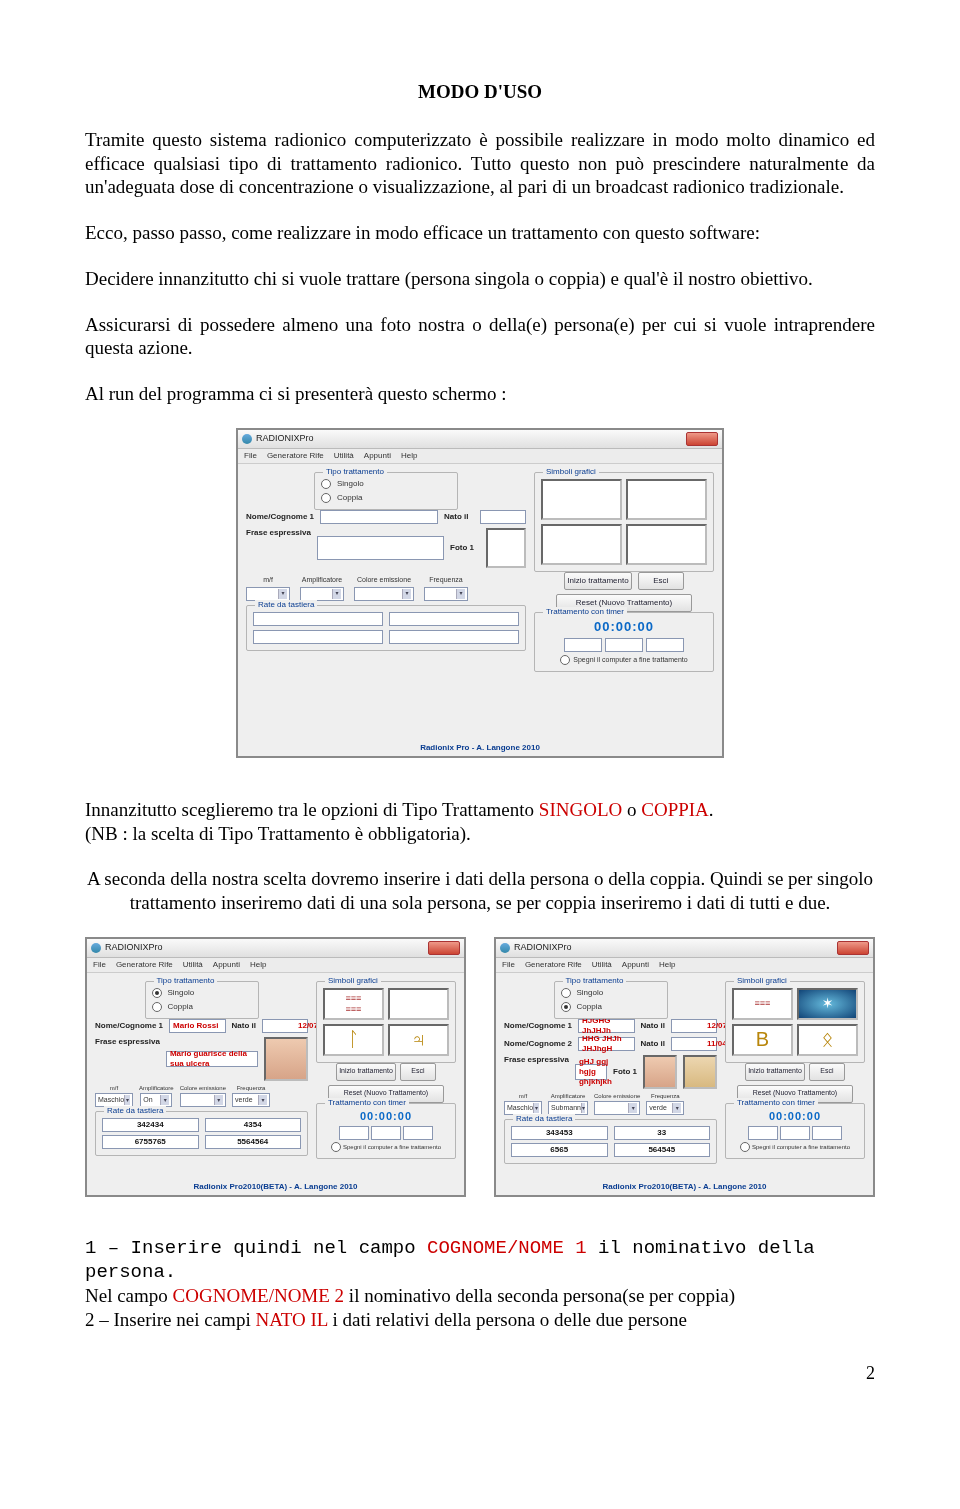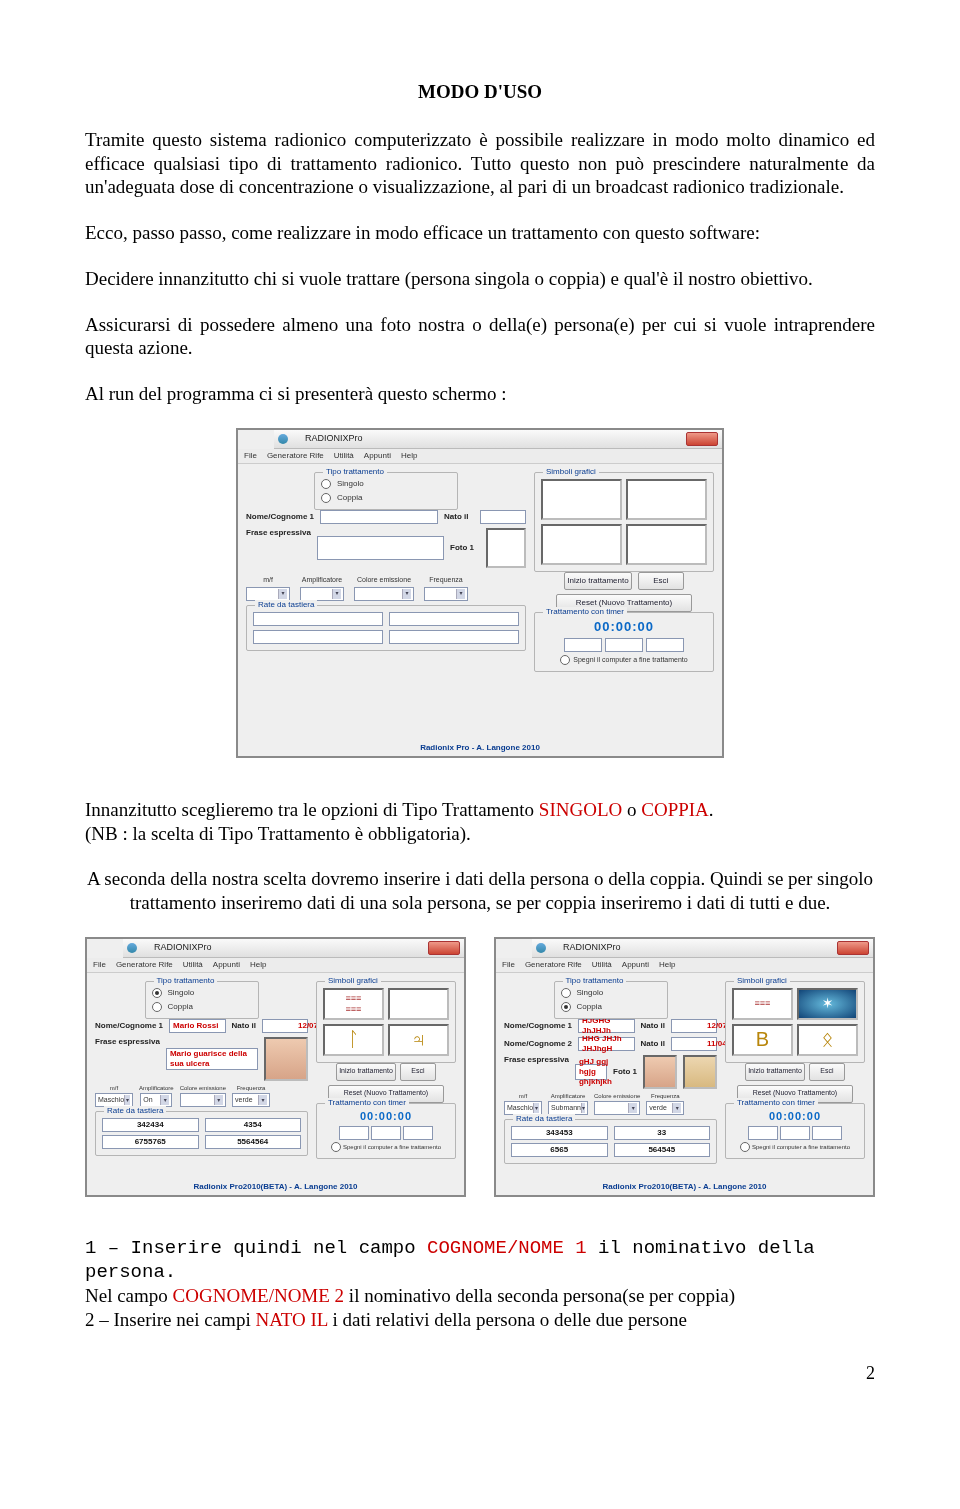--- a/index.html
+++ b/index.html
@@ -44,22 +44,21 @@
   .win.big   { width: 488px; height: 330px; }
   .win.small { width: 388px; height: 260px; }
 
   .titlebar {
     height: 18px;
     background: linear-gradient(#fafafa, #e0e0e0);
     border-bottom: 1px solid #bbb;
     display: flex;
     align-items: center;
     padding: 0 4px;
-    gap: 17px;
-    margin-left: 36px;
+    gap: 4px;
   }
   .titlebar .ico {
     width: 10px; height: 10px;
     background: linear-gradient(#6ad, #38a);
     border-radius: 50%;
   }
   .titlebar .ttl { font-size: 9px; color: #222; }
   .titlebar .spacer { flex: 1; }
   .titlebar .closebtn {
     width: 30px; height: 12px;
@@ -390,21 +389,21 @@
           </div>
         </div>
         <div class="row">
           <span class="lbl">Nome/Cognome 1</span>
           <span class="tfield">Mario Rossi</span>
           <span class="lbl" style="min-width:24px;">Nato il</span>
           <span class="tfield short">12/07/77</span>
         </div>
         <div class="row">
           <span class="lbl" style="align-self:flex-start;">Frase espressiva</span>
-          <span class="tfield" style="height:22px;color:#c00;">Mario guarisce della sua ulcera</span>
+          <span class="tfield" style="height:16px;color:#c00;">Mario guarisce della sua ulcera</span>
           <span class="thumb"></span>
         </div>
         <div class="row" style="gap:6px;">
           <div style="display:flex;flex-direction:column;align-items:center;gap:1px;">
               <span style="font-size:6px;">m/f</span>
               <span class="drop" style="width:38px;">
                 <span>Maschio</span>
                 <span class="chev">▾</span>
               </span>
             </div>

